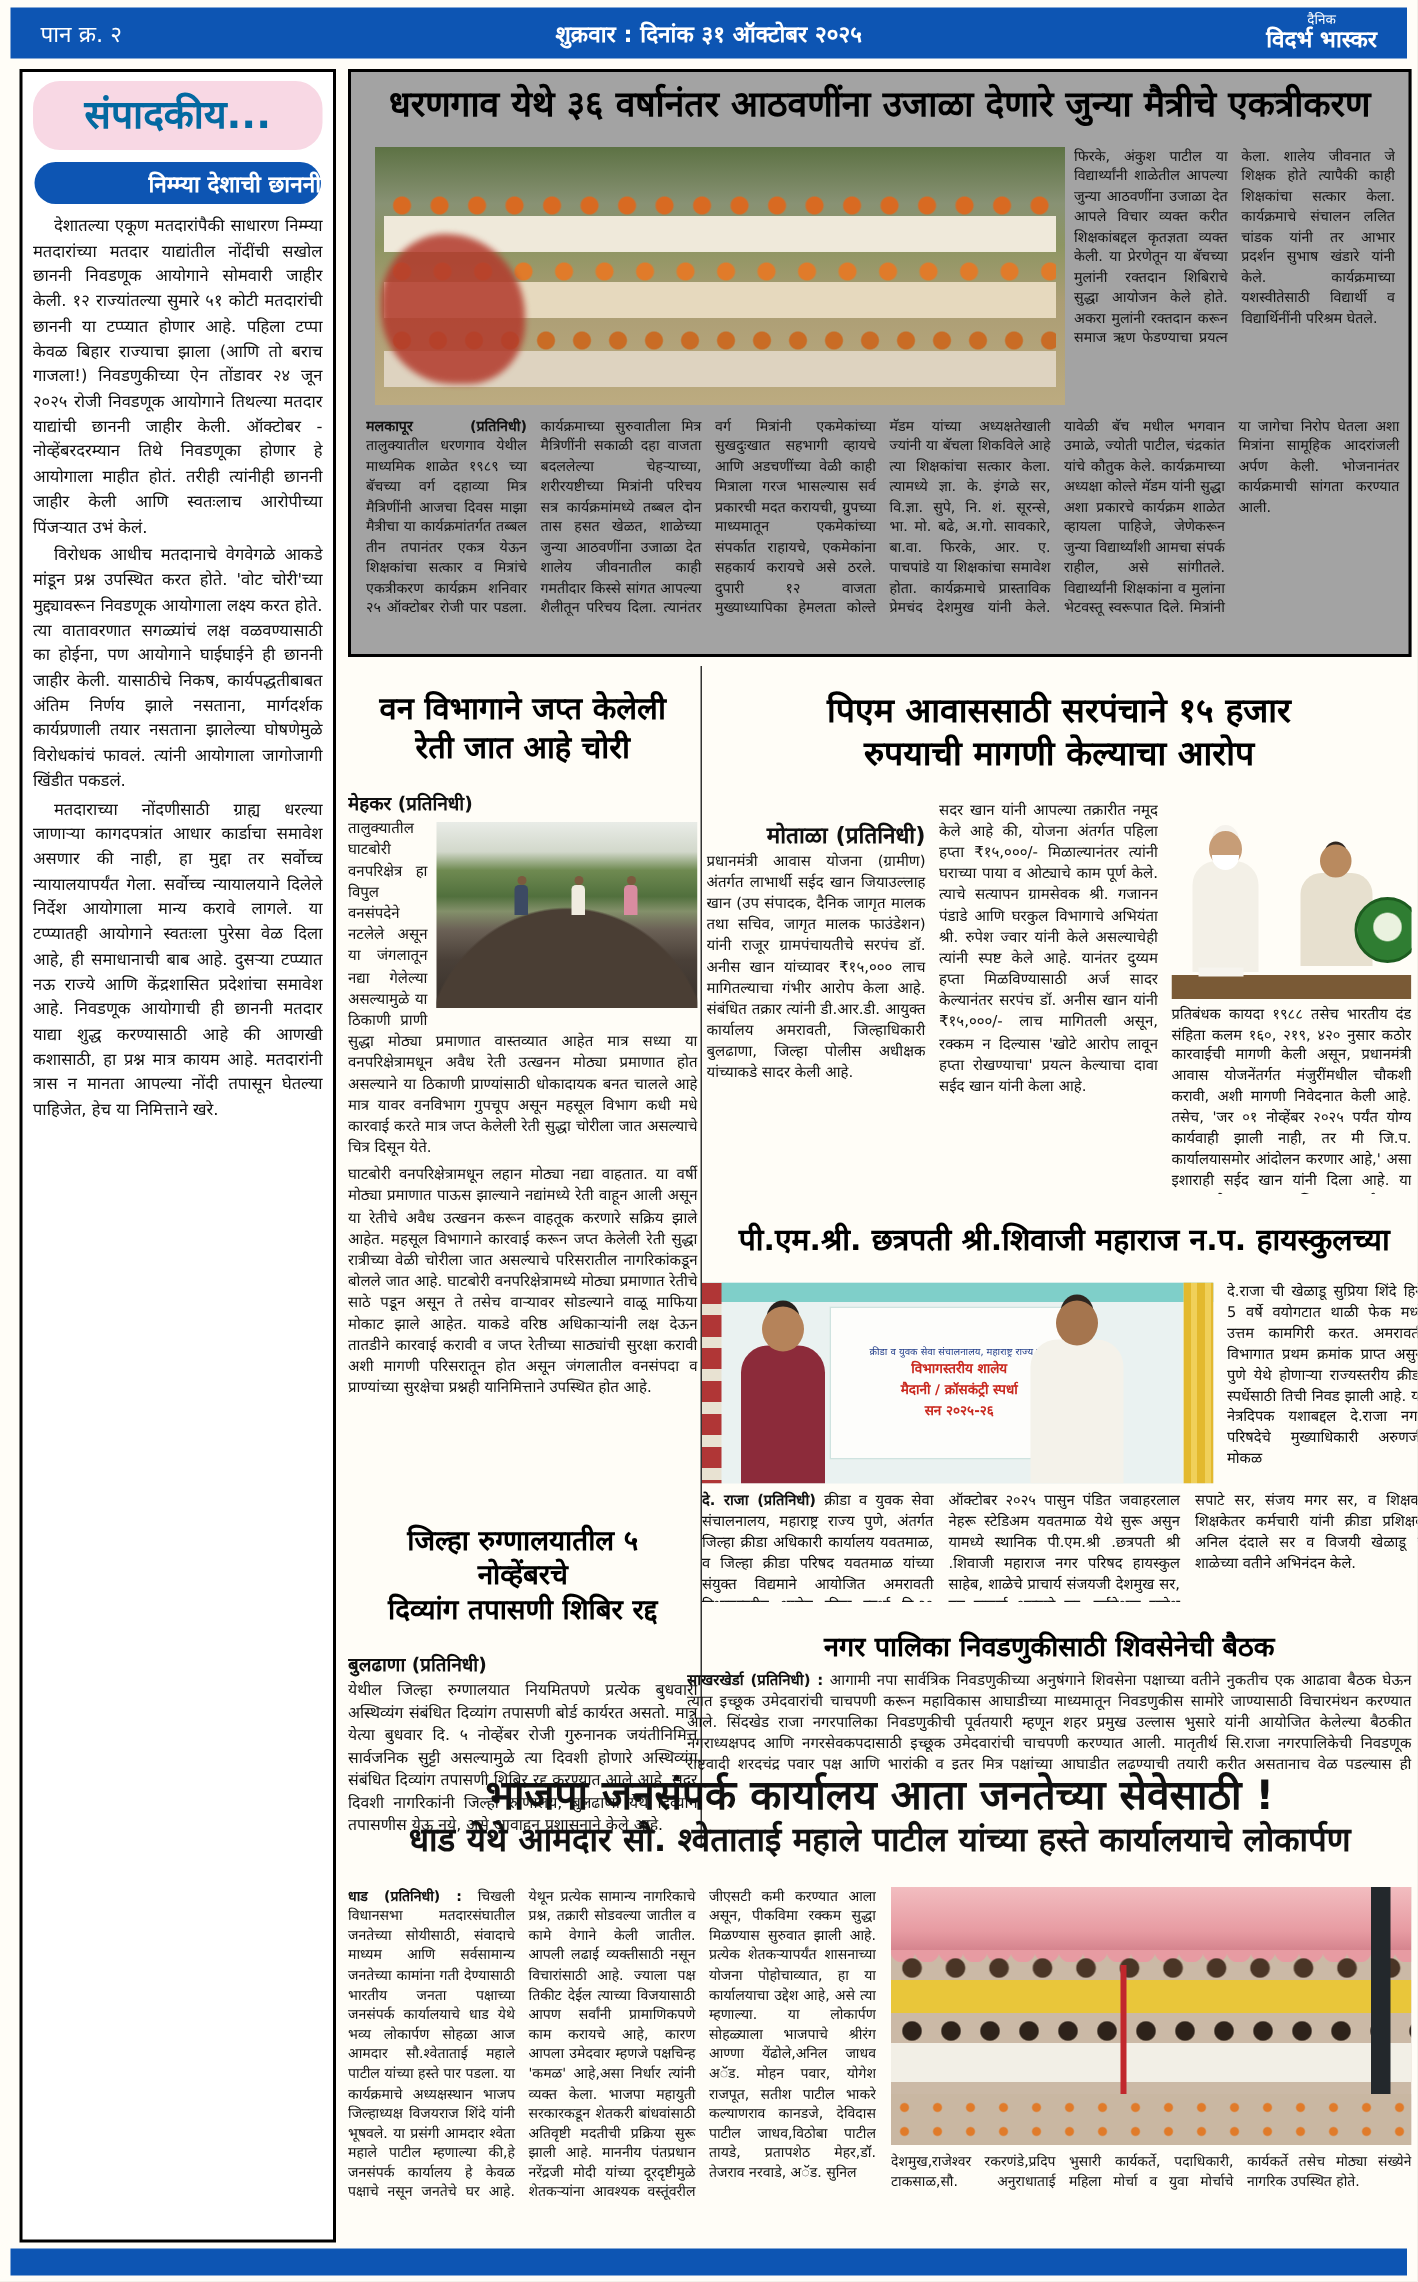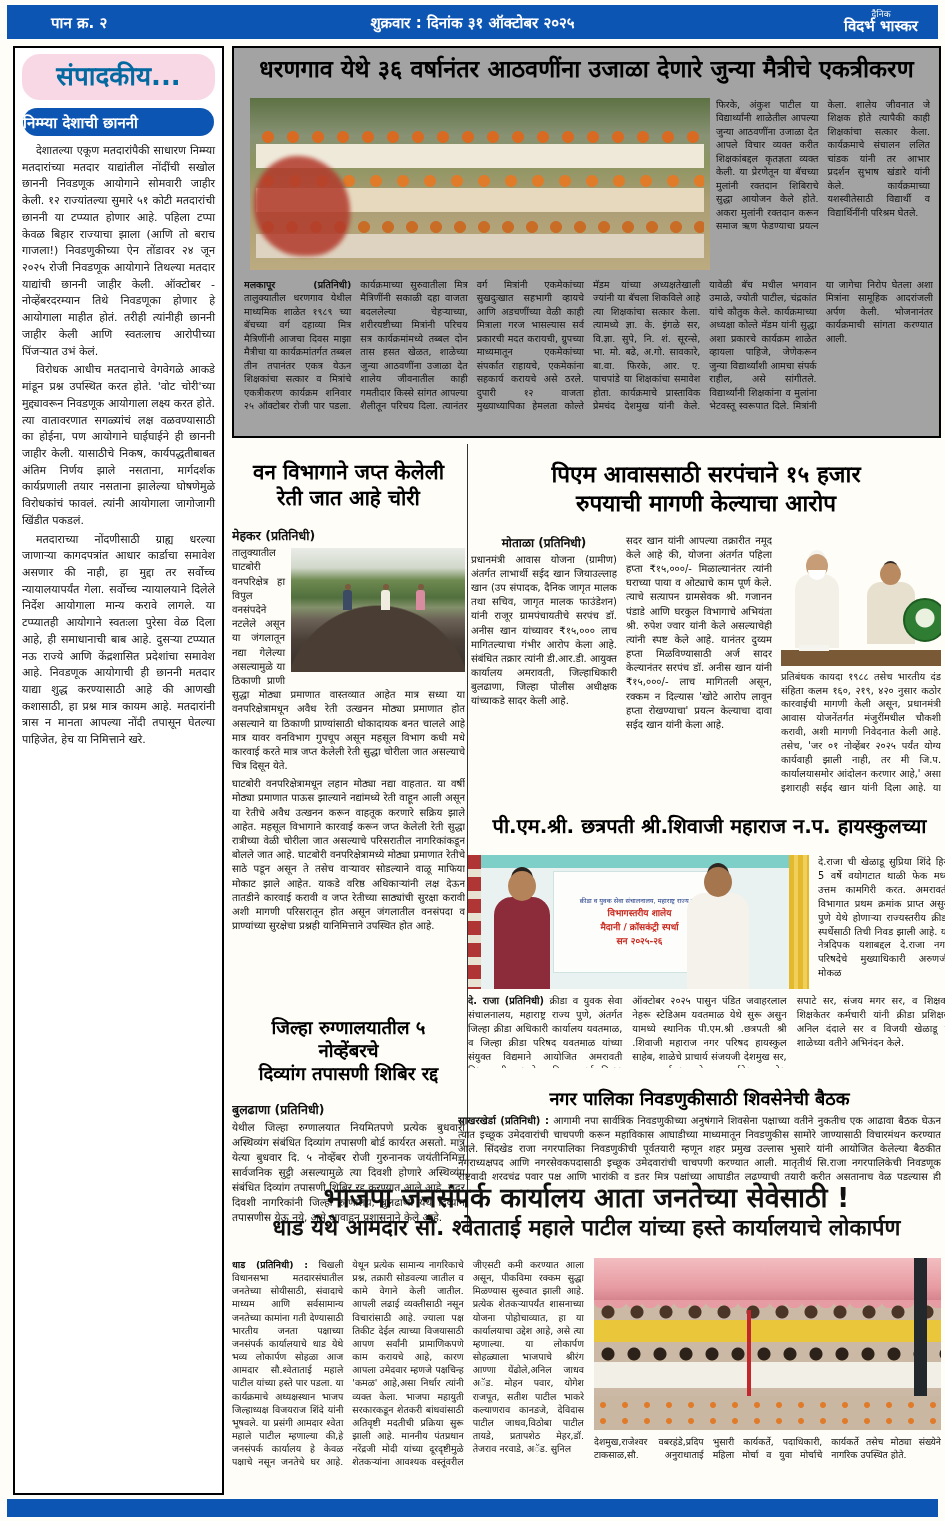--- a/index.html
+++ b/index.html
@@ -1,32 +1,32 @@
 <!DOCTYPE html>
 <html><head>
 <meta charset="utf-8">
 <style>
   html,body{margin:0;padding:0;background:#e9e7e0;}
   .page{position:relative;width:945px;height:1521px;margin:0 auto;background:#fffdf7;
         font-family:"DejaVu Sans",sans-serif;color:#111;overflow:hidden;}
   
   .bar{position:absolute;left:7px;width:931px;background:#0d55b3;color:#fff;}
   .topbar{top:5px;height:34px;display:flex;align-items:center;}
-  .topbar .pageno{font-size:15px;font-weight:700;padding-left:44px;}
+  .topbar .pageno{font-size:15px;font-weight:400;padding-left:20px;}
   .topbar .date{position:absolute;left:0;right:0;text-align:center;font-size:15px;font-weight:700;}
   .topbar .brand{margin-left:auto;text-align:center;padding-right:20px;line-height:1;z-index:1;}
   .topbar .brand .small{font-size:9px;display:block;}
   .topbar .brand .big{font-size:15px;font-weight:700;display:block;}
   .bottombar{top:1499px;height:18px;}
   
   .editorial{position:absolute;left:13px;top:46px;width:211px;height:1449px;border:2px solid #000;
              background:#fff;padding:6px 7px;box-sizing:border-box;overflow:hidden;}
   .ed-title{background:#f8d8e4;color:#0369a1;font-size:26px;font-weight:700;text-align:center;
             border-radius:18px;padding:3px 0 7px;}
-  .ed-sub{background:#0d55b3;color:#fff;font-size:15px;font-weight:700;text-align:left;
+  .ed-sub{background:#0d55b3;color:#fff;font-size:15px;font-weight:700;text-align:right;
           border-radius:15px;padding:4px 0;margin:8px 1px 7px;}
   .ed-body p{margin:0 0 2px;font-size:11px;line-height:1.52;text-align:justify;text-indent:14px;}
   
   .para{font-size:10px;line-height:1.42;text-align:justify;}
   .byline{font-weight:700;}
   .hl{font-weight:700;text-align:center;line-height:1.25;margin:16px;color:#000;}
   
   .a1{position:absolute;left:232px;top:46px;width:709px;height:392px;border:2px solid #000;
       box-sizing:border-box;background:#a3a3a3;}
   .a1 .hl{font-size:23.5px;margin:7px 8px 4px;}
@@ -57,21 +57,21 @@
   .fig.f3{left:72%;background:#d98ca0;}
   
   .a3{position:absolute;left:232px;top:1000px;width:233px;height:232px;overflow:hidden;}
   .a3 .hl{font-size:18.5px;}
   .a3 .byline{font-size:12.5px;display:block;margin:5px 0 2px;}
   .a3 .para{font-size:10.5px;}
   
   .a4{position:absolute;left:471px;top:444px;width:470px;height:352px;overflow:hidden;}
   .a4 .hl{font-size:22.5px;line-height:1.28;}
   .a4-row{display:flex;gap:9px;margin-top:6px;}
-  .a4 .byline{display:block;text-align:center;font-size:12px;margin-bottom:2px;}
+  .a4 .byline{display:block;text-align:right;font-size:15px;margin-bottom:2px;margin-top:12px;}
   .a4-colA,.a4-colB{width:148px;height:280px;overflow:hidden;}
   .a4-colC{width:160px;position:relative;}
   .office-photo{width:160px;height:132px;position:relative;overflow:hidden;
      background:linear-gradient(180deg,#d9d3c3 0%,#c8c1b0 58%,#85елен 0),linear-gradient(180deg,#d9d3c3 0%,#c8c1b0 58%,#8a6f4e 100%);}
   .om-left{position:absolute;left:14px;bottom:18px;width:44px;height:74px;background:#f3f0e7;border-radius:16px 16px 0 0;}
   .om-left:before{content:"";position:absolute;left:11px;top:-20px;width:22px;height:24px;border-radius:50%;background:#c79d77;box-shadow:0 -6px 0 -2px #f5f2ec;}
   .om-left:after{content:"";position:absolute;left:13px;top:-4px;width:18px;height:10px;border-radius:0 0 9px 9px;background:#fff;}
   .om-right{position:absolute;right:26px;bottom:22px;width:48px;height:62px;background:#e7e0cf;border-radius:14px 14px 0 0;}
   .om-right:before{content:"";position:absolute;left:13px;top:-19px;width:21px;height:22px;border-radius:50%;background:#b98a5f;box-shadow:0 -5px 0 -3px #2e2620;}
   .desk{position:absolute;left:0;right:0;bottom:0;height:16px;background:#7a5a36;}
@@ -275,20 +275,20 @@
     <div class="a7-right">
       <div class="ceremony-photo">
         <div class="canopy"></div>
         <div class="crowd2 c1"></div>
         <div class="crowd2 c2"></div>
         <div class="ribbon"></div>
         <div class="pole"></div>
         <div class="floor"></div>
       </div>
       <div class="a7-caption">
-        <p class="para" style="margin:0">देशमुख,राजेश्वर वबरहंडे,प्रदिप टाकसाळ,सौ. अनुराधाताई भुसारी कार्यकर्ते, पदाधिकारी, महिला मोर्चा व युवा मोर्चाचे कार्यकर्ते तसेच मोठ्या संख्येने नागरिक उपस्थित होते.</p>
+        <p class="para" style="margin:0">देशमुख,राजेश्वर रकरणंडे,प्रदिप टाकसाळ,सौ. अनुराधाताई भुसारी कार्यकर्ते, पदाधिकारी, महिला मोर्चा व युवा मोर्चाचे कार्यकर्ते तसेच मोठ्या संख्येने नागरिक उपस्थित होते.</p>
       </div>
     </div>
   </div>
 
   <div class="bar bottombar"></div>
 
 </div>
 
 </body></html>

